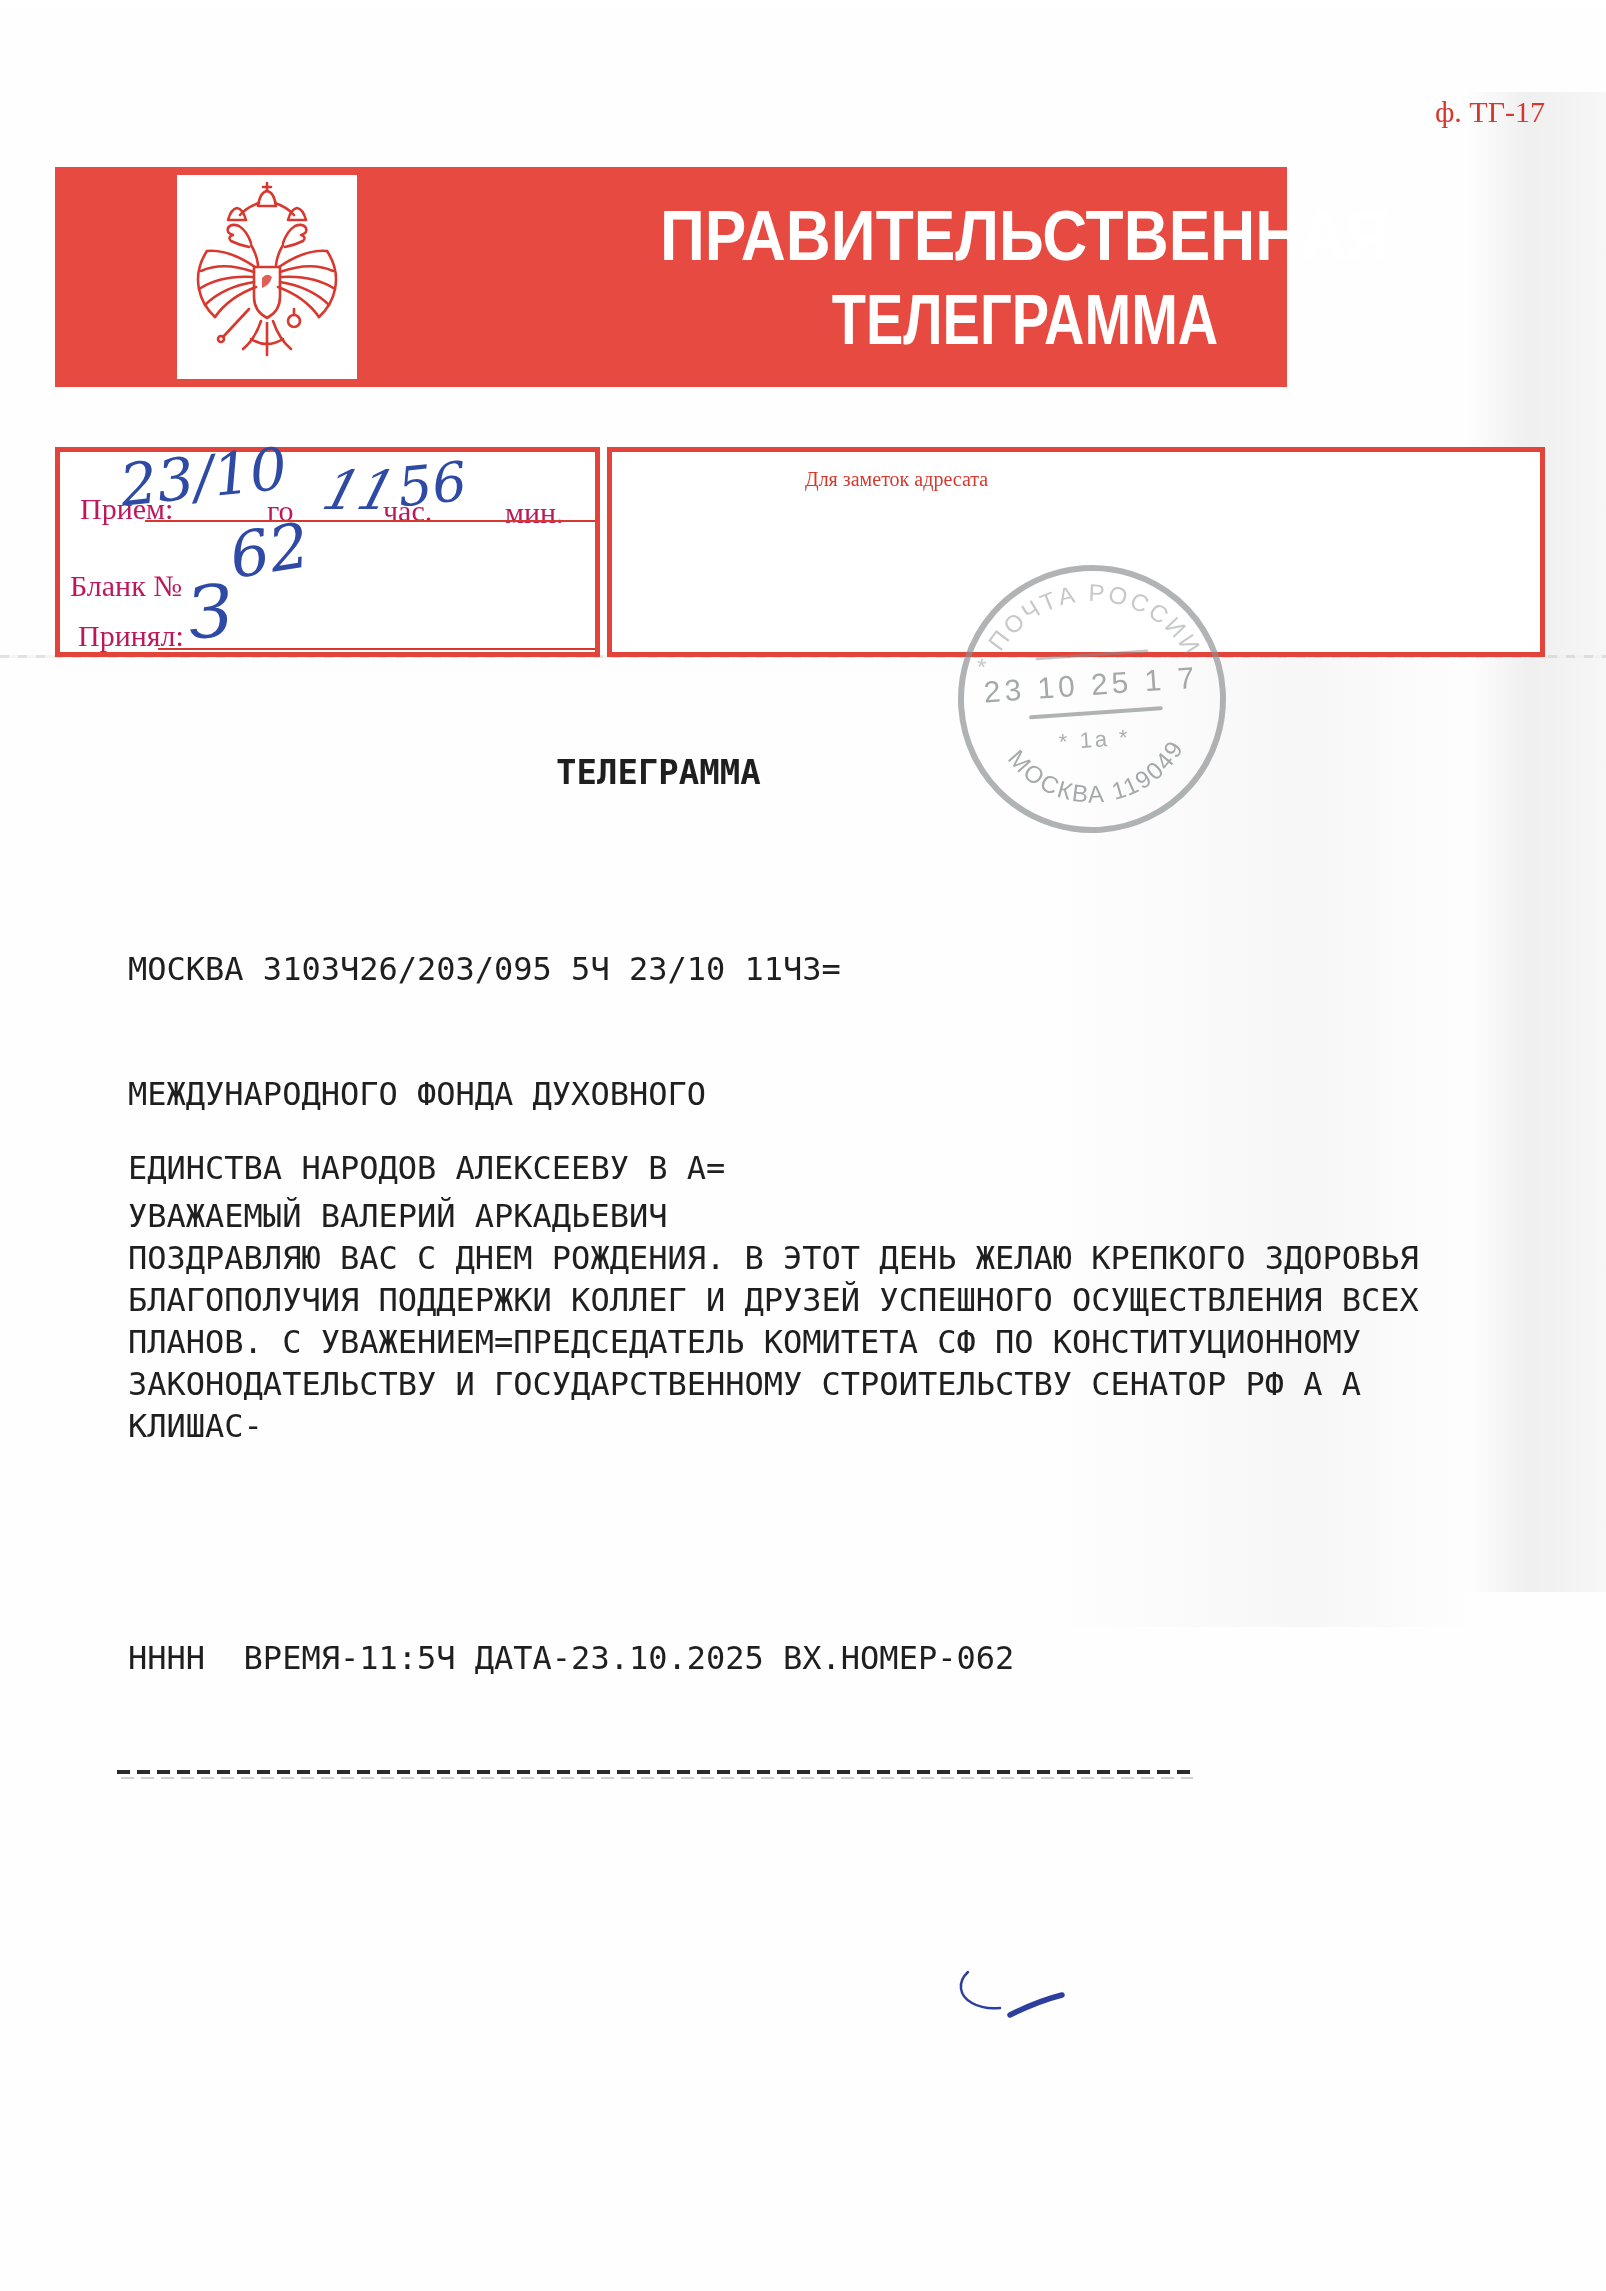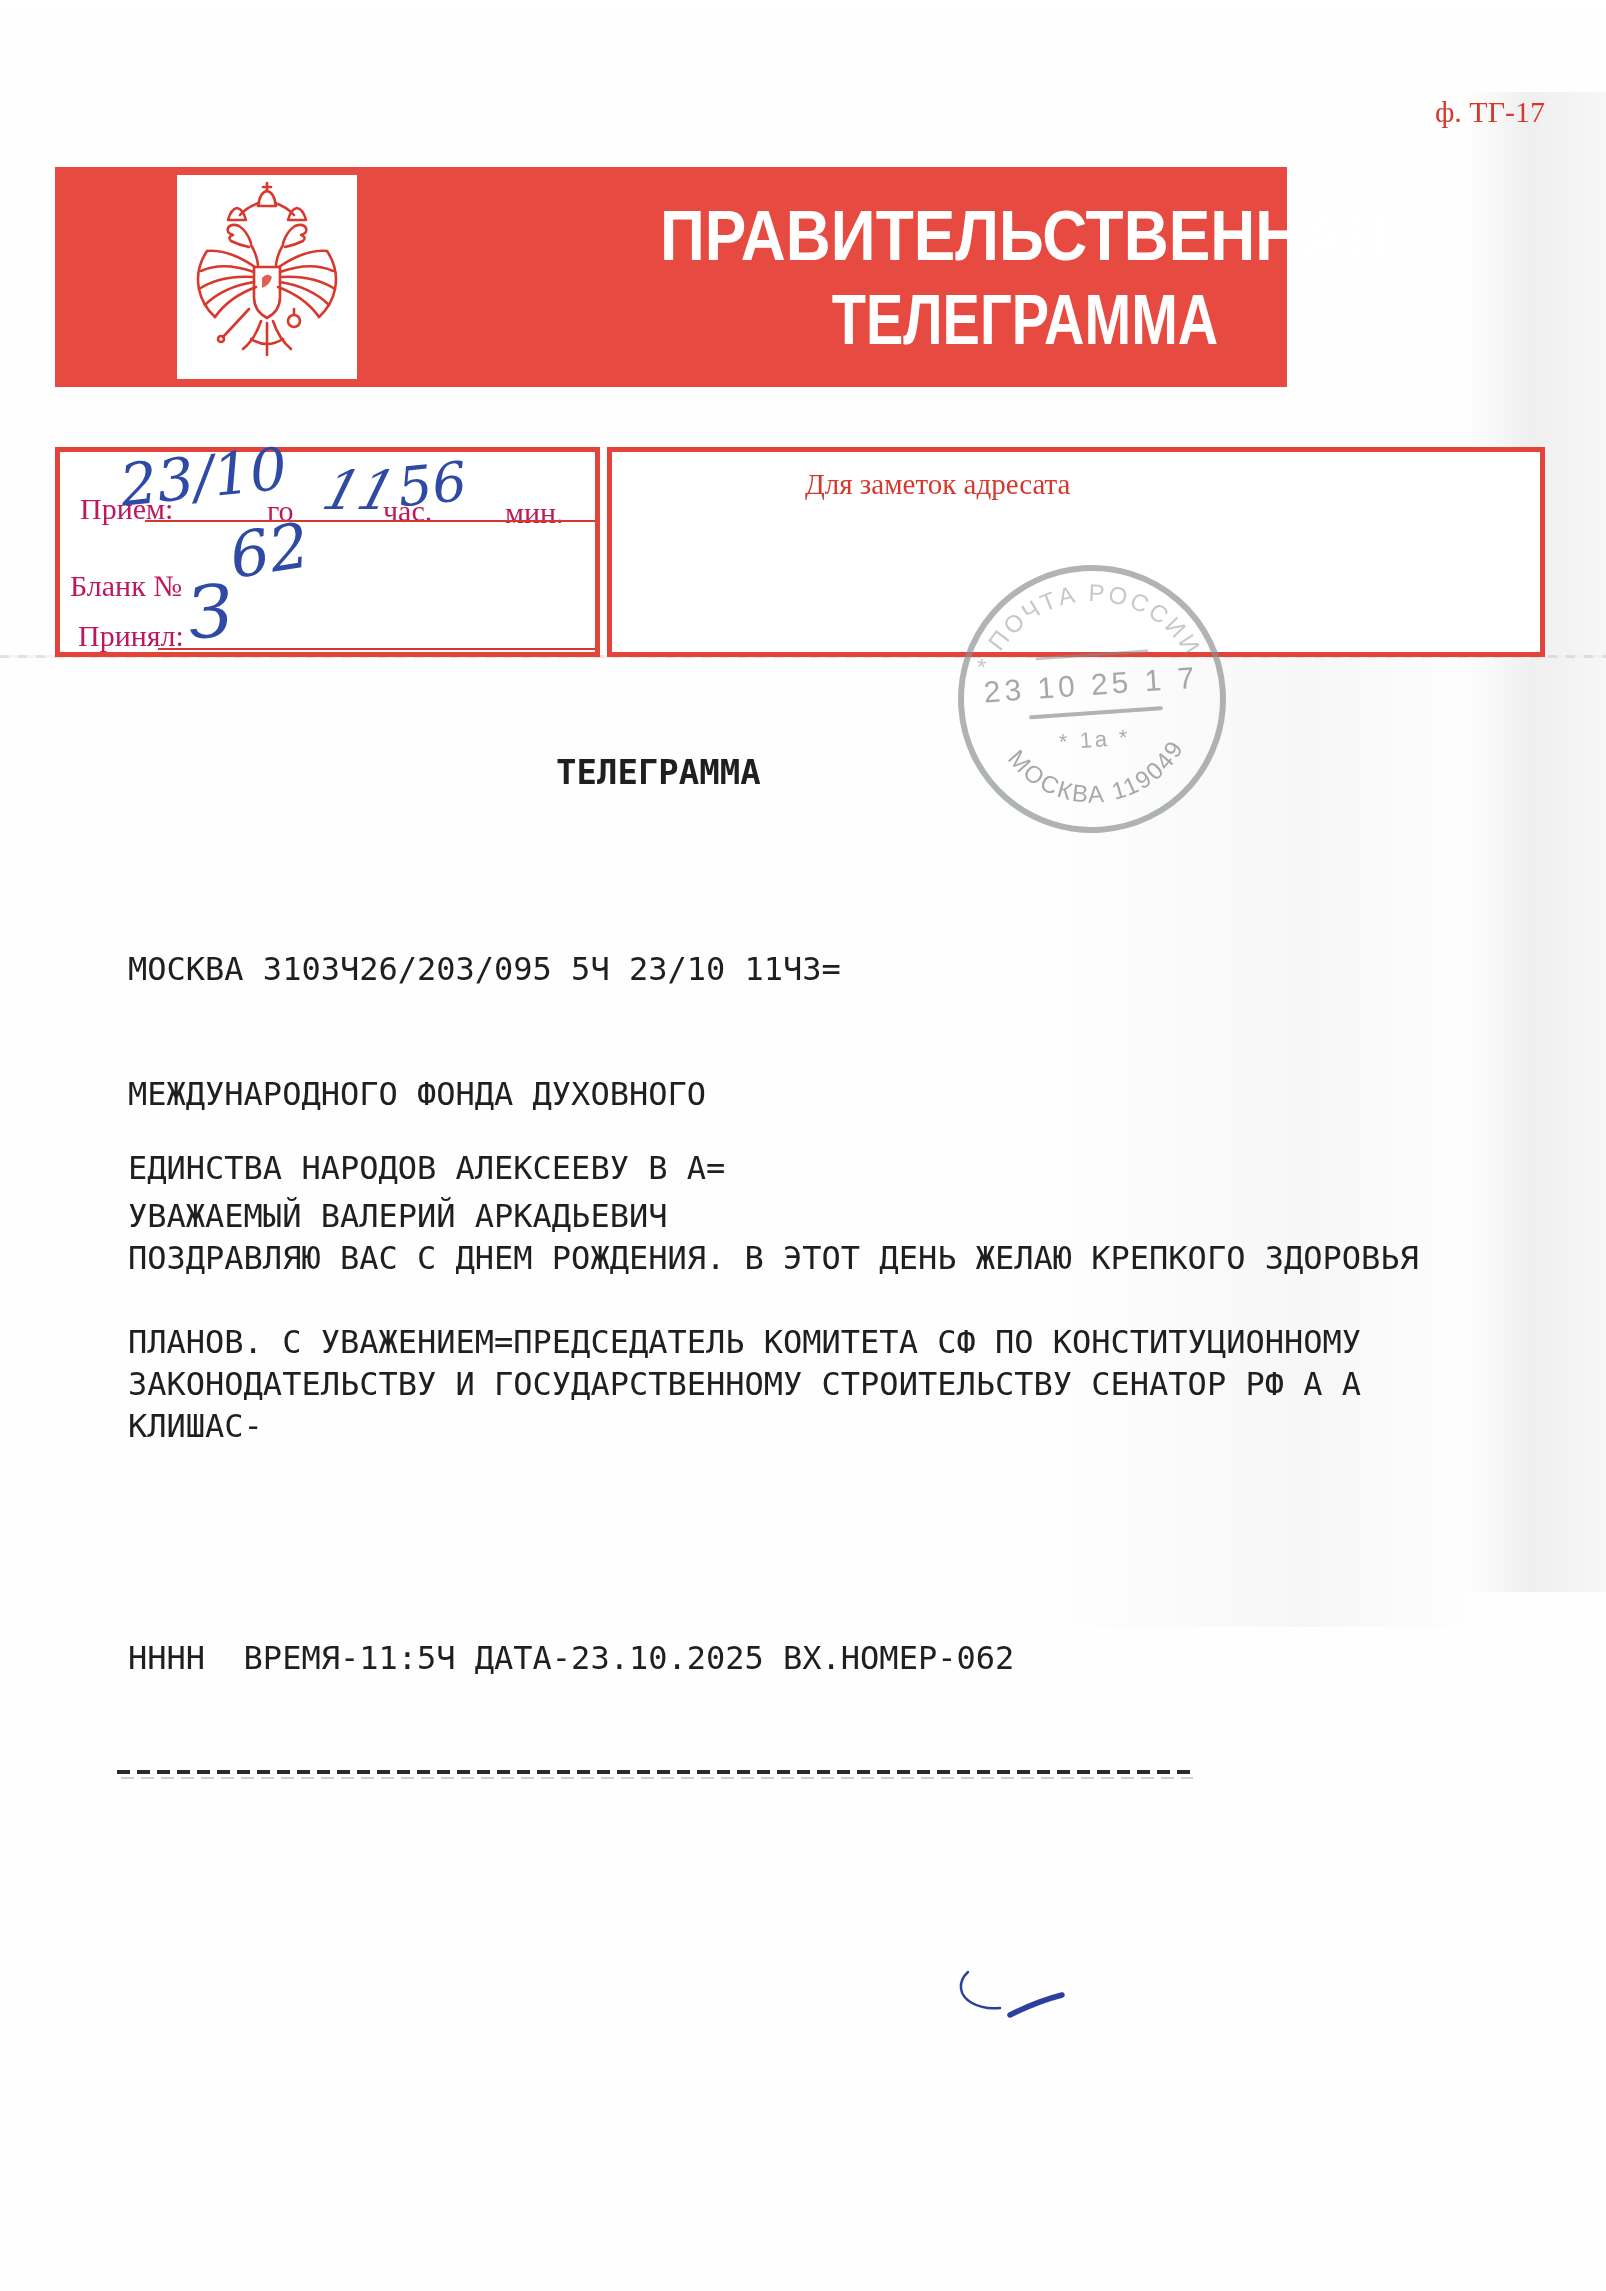--- a/index.html
+++ b/index.html
@@ -49,21 +49,21 @@
     border:5px solid #e2443a;box-sizing:border-box;z-index:3;
   }
   .box-left{left:55px;width:545px;}
   .box-right{left:607px;width:938px;}
   .red-label{position:absolute;color:#be185d;font-size:30px;white-space:nowrap;}
   .underline{position:absolute;height:2px;background:#d6382e;}
   .hand{
     position:absolute;color:#2e4aa5;font-family:"DejaVu Serif",serif;
     font-style:italic;white-space:nowrap;z-index:5;line-height:1;
   }
-  .notes-label{position:absolute;left:193px;top:16px;color:#d6382e;font-size:29px;}
+  .notes-label{position:absolute;left:193px;top:16px;color:#d6382e;font-size:20px;}
   
   .stamp{position:absolute;left:952px;top:552px;z-index:6;opacity:.85;}
   .stamp text{font-family:"Liberation Sans",sans-serif;fill:#85898a;}
   
   .mono{
     position:absolute;left:128px;font-family:"DejaVu Sans Mono",monospace;
     font-size:32px;color:#1f1f1f;white-space:pre;line-height:42px;z-index:4;
   }
   .doc-title{left:556px;top:744px;font-weight:bold;font-size:34px;}
   .dashed{
@@ -174,20 +174,21 @@
 
   <div class="mono doc-title">ТЕЛЕГРАММА</div>
 
   <div class="mono" style="top:941px;">МОСКВА 3103Ч26/203/095 5Ч 23/10 11Ч3=</div>
 
   <div class="mono" style="top:1066px;">МЕЖДУНАРОДНОГО ФОНДА ДУХОВНОГО</div>
   <div class="mono" style="top:1140px;">ЕДИНСТВА НАРОДОВ АЛЕКСЕЕВУ В А=</div>
 
   <div class="mono" style="top:1188px;">УВАЖАЕМЫЙ ВАЛЕРИЙ АРКАДЬЕВИЧ</div>
   <div class="mono" style="top:1230px;">ПОЗДРАВЛЯЮ ВАС С ДНЕМ РОЖДЕНИЯ. В ЭТОТ ДЕНЬ ЖЕЛАЮ КРЕПКОГО ЗДОРОВЬЯ</div>
+  <div class="mono" style="top:1272px;">БЛАГОПОЛУЧИЯ ПОДДЕРЖКИ КОЛЛЕГ И ДРУЗЕЙ УСПЕШНОГО ОСУЩЕСТВЛЕНИЯ ВСЕХ</div>
   <div class="mono" style="top:1314px;">ПЛАНОВ. С УВАЖЕНИЕМ=ПРЕДСЕДАТЕЛЬ КОМИТЕТА СФ ПО КОНСТИТУЦИОННОМУ</div>
   <div class="mono" style="top:1356px;">ЗАКОНОДАТЕЛЬСТВУ И ГОСУДАРСТВЕННОМУ СТРОИТЕЛЬСТВУ СЕНАТОР РФ А А</div>
   <div class="mono" style="top:1398px;">КЛИШАС-</div>
 
   <div class="mono" style="top:1630px;">НННН  ВРЕМЯ-11:5Ч ДАТА-23.10.2025 ВХ.НОМЕР-062</div>
 
   <div class="dashed"></div>
   <div class="dashed-shadow"></div>
 
   <svg class="pen-mark" viewBox="0 0 170 80" width="170" height="80">

